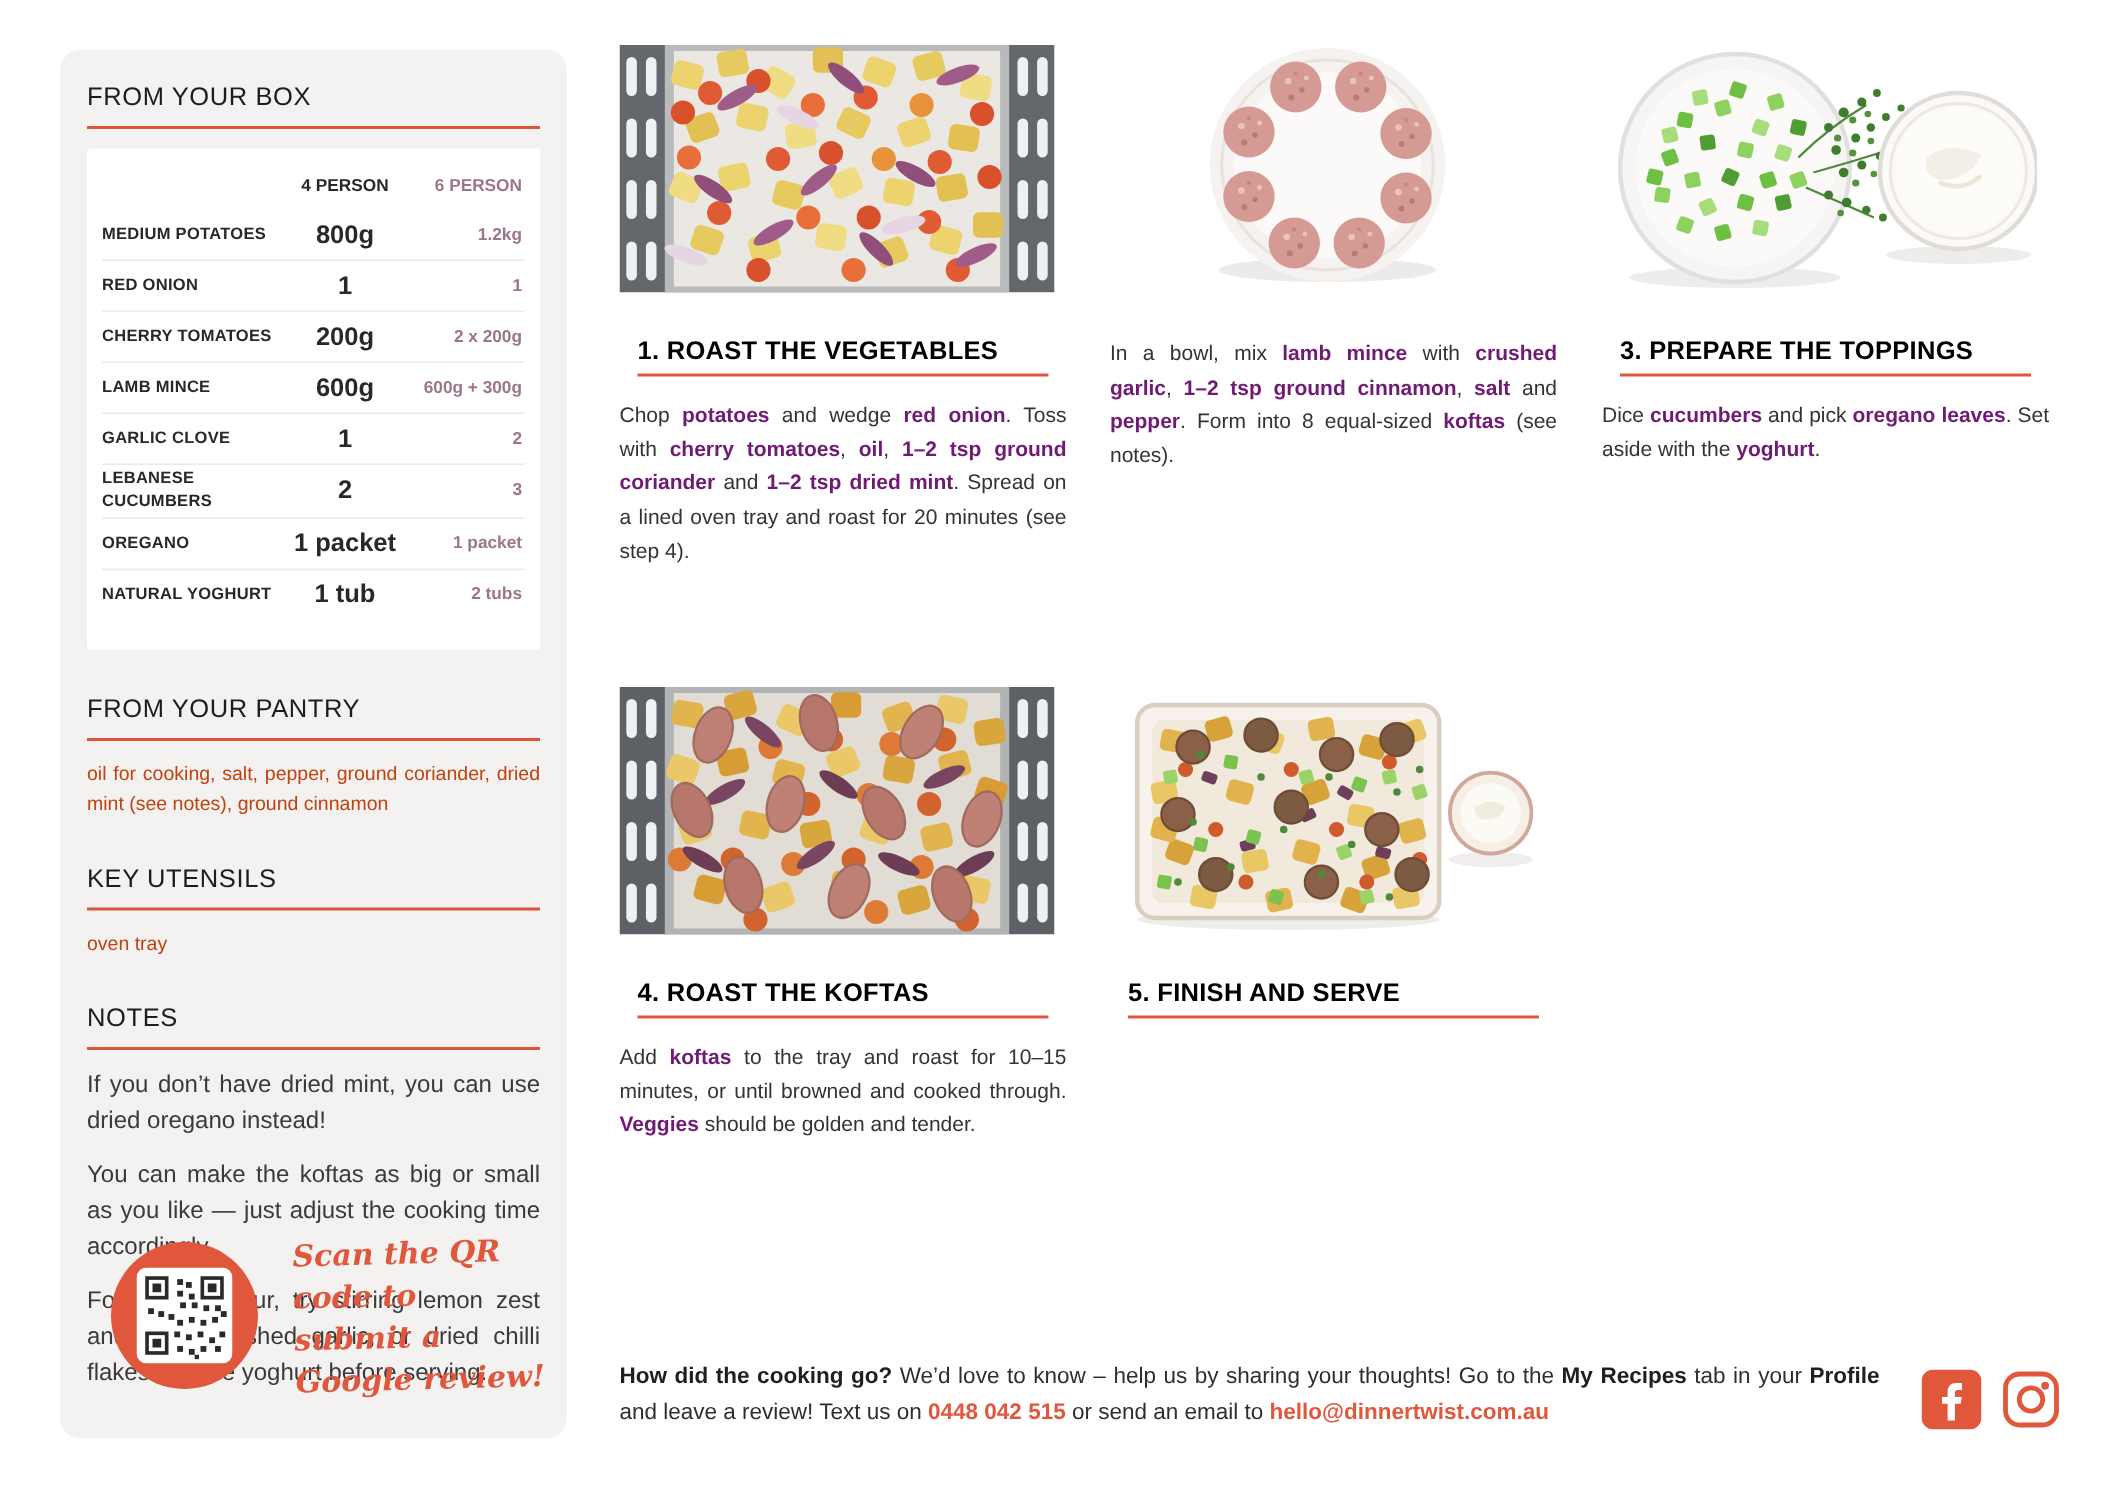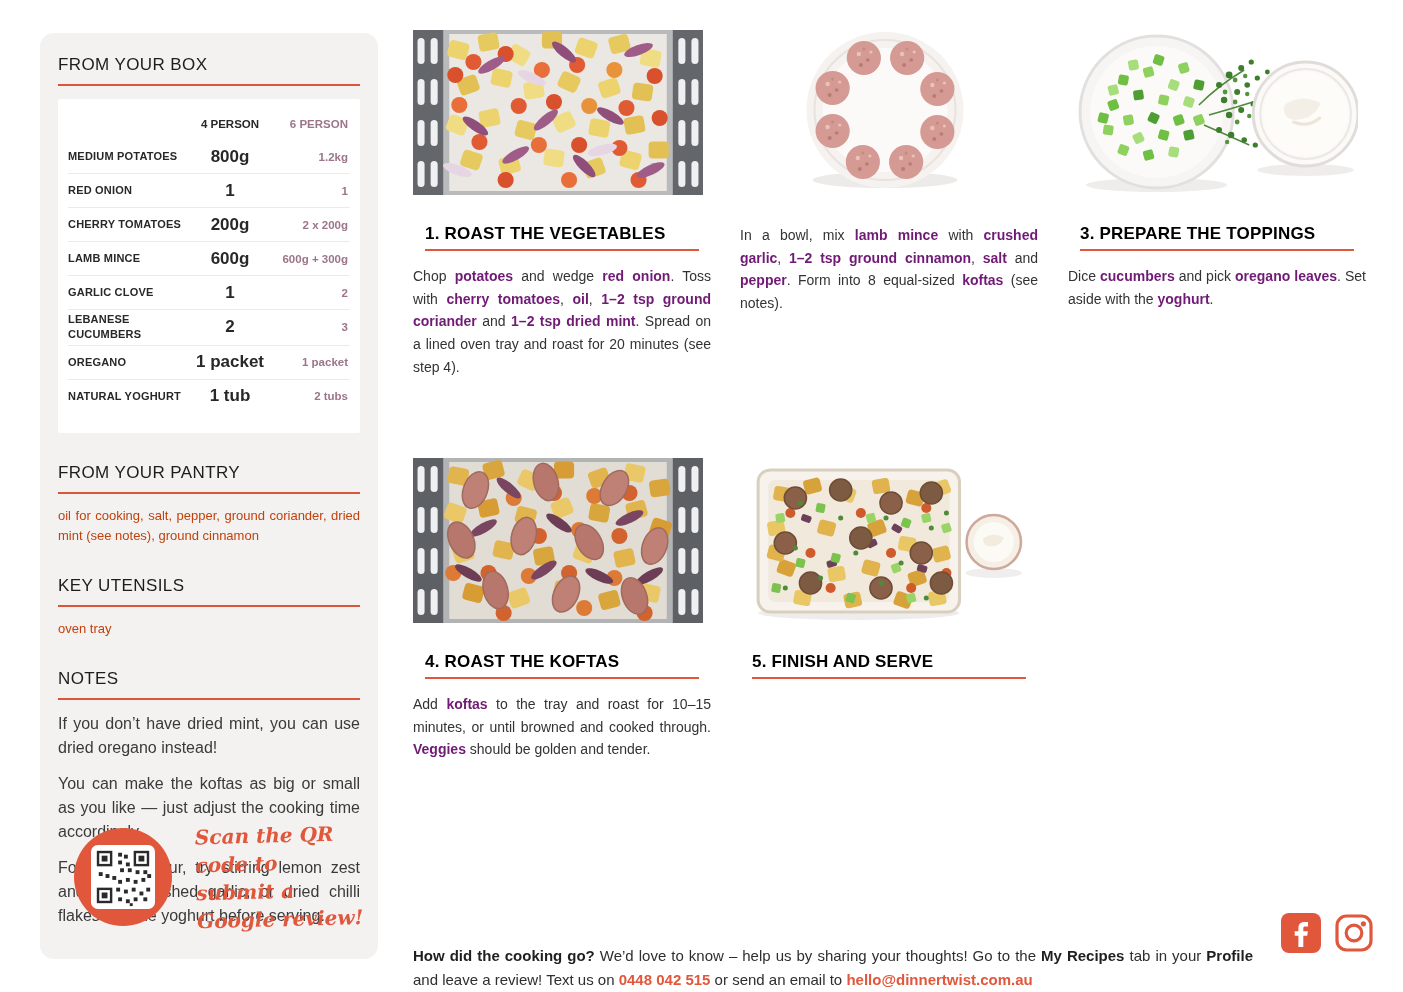--- a/index.html
+++ b/index.html
@@ -57,21 +57,21 @@
   .photo svg{width:100%;height:100%;display:block;}
   .step h3{
     color:#000000;font-size:17px;font-weight:bold;letter-spacing:.2px;
     margin:12px;padding-bottom:5px;border-bottom:2px solid #e0573c;
   }
   .step .body{margin-top:14px;font-size:14px;line-height:1.62;text-align:justify;color:#333335;}
   .step .body b{color:#701a75;}
   
   .footer{
     position:absolute;left:413px;top:906px;width:840px;
-    font-size:15px;line-height:1.6;text-align:justify;color:#2e2e30;margin-top:38px;
+    font-size:15px;line-height:1.6;text-align:justify;color:#2e2e30;
   }
   .footer b{color:#1f1f21;}
   .footer b.ac{color:#e0573c;}
   .social{position:absolute;left:1281px;top:913px;display:flex;gap:13px;}
   .social svg{display:block;cursor:pointer;}
 </style>
 </head>
 <body>
 
 <svg width="0" height="0" style="position:absolute" aria-hidden="true">

